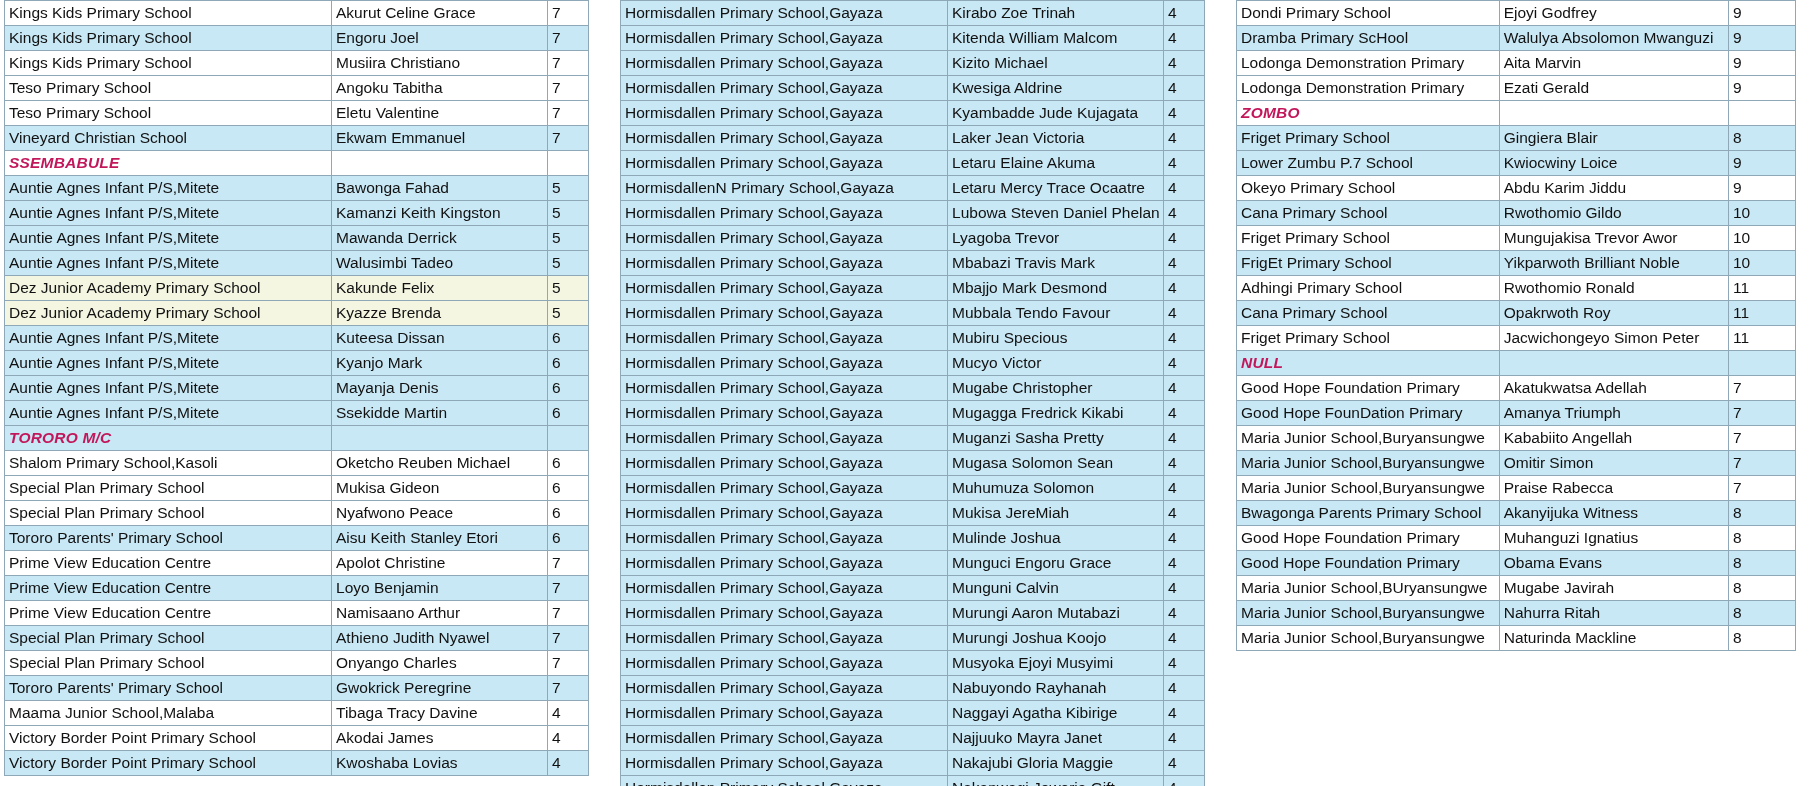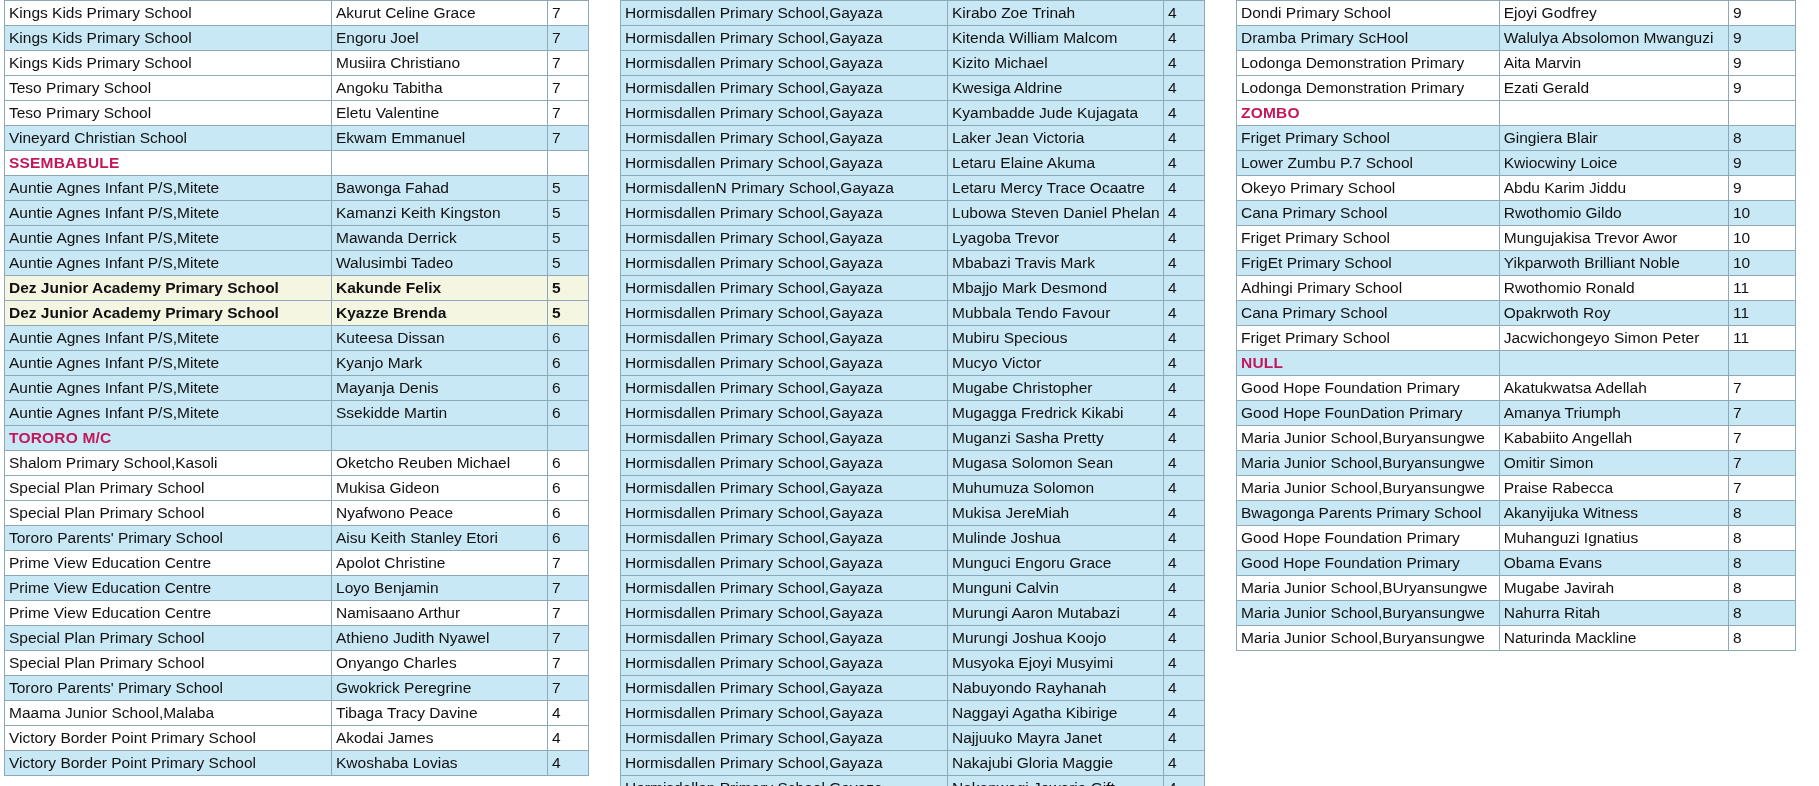--- a/index.html
+++ b/index.html
@@ -43,26 +43,27 @@
     padding: 1px 4px 2px 4px;
     height: 21px;
     line-height: 19px;
     white-space: nowrap;
     overflow: hidden;
     text-overflow: clip;
     vertical-align: middle;
   }
   .band-blue td { background: #c9e8f5; }
   .band-white td { background: #ffffff; }
-  .band-cream td { background: #f4f6e2; font-weight: bold; }
+  .band-cream td { background: #f4f6e2; }
   .header-row td {
     background: #c9e8f5;
     color: #c2185b;
     font-weight: bold;
     letter-spacing: 0.2px;
+    font-style: italic;
   }
   .header-row.header-white td {
     background: #ffffff;
   }
   .c-school { width: 56%; }
   .c-name   { width: 37%; }
   .c-num    { width: 7%; }
 
   .col-3 .c-school { width: 47%; }
   .col-3 .c-name   { width: 41%; }

